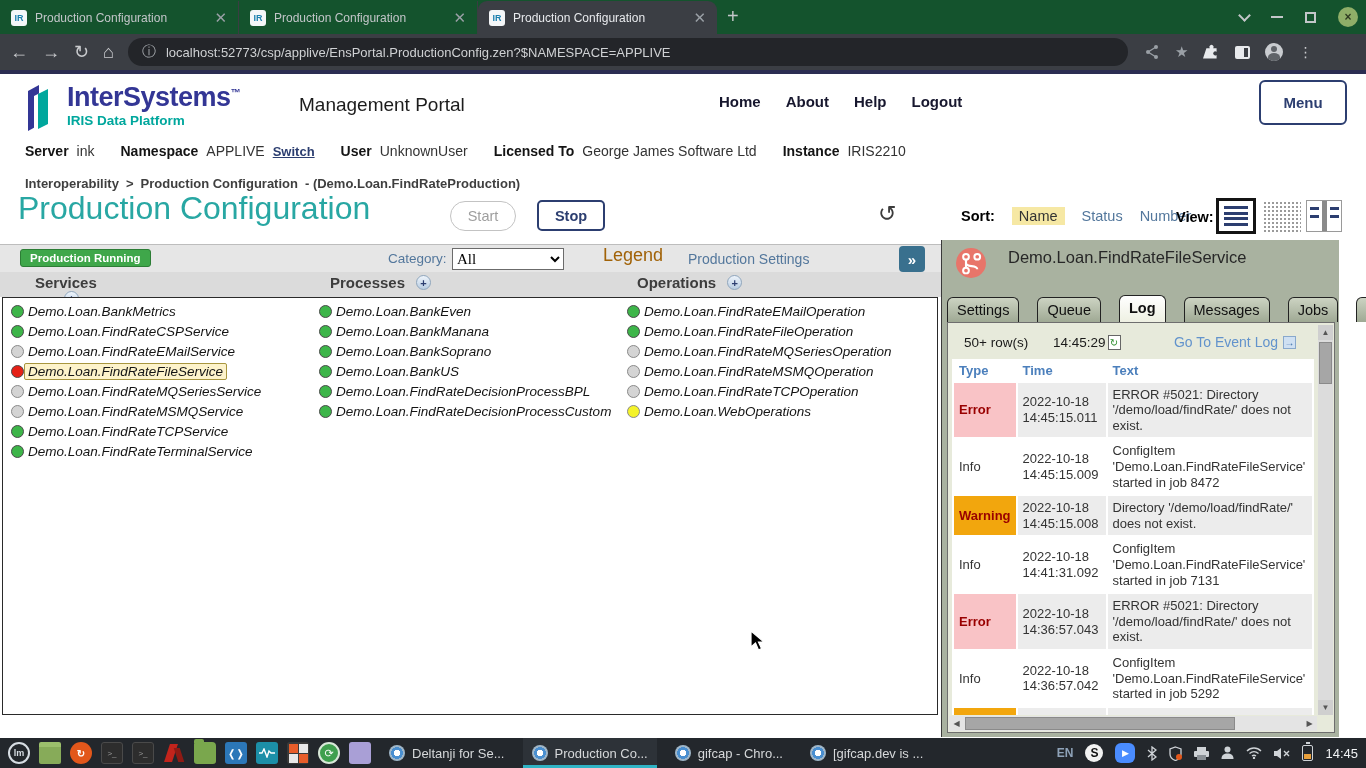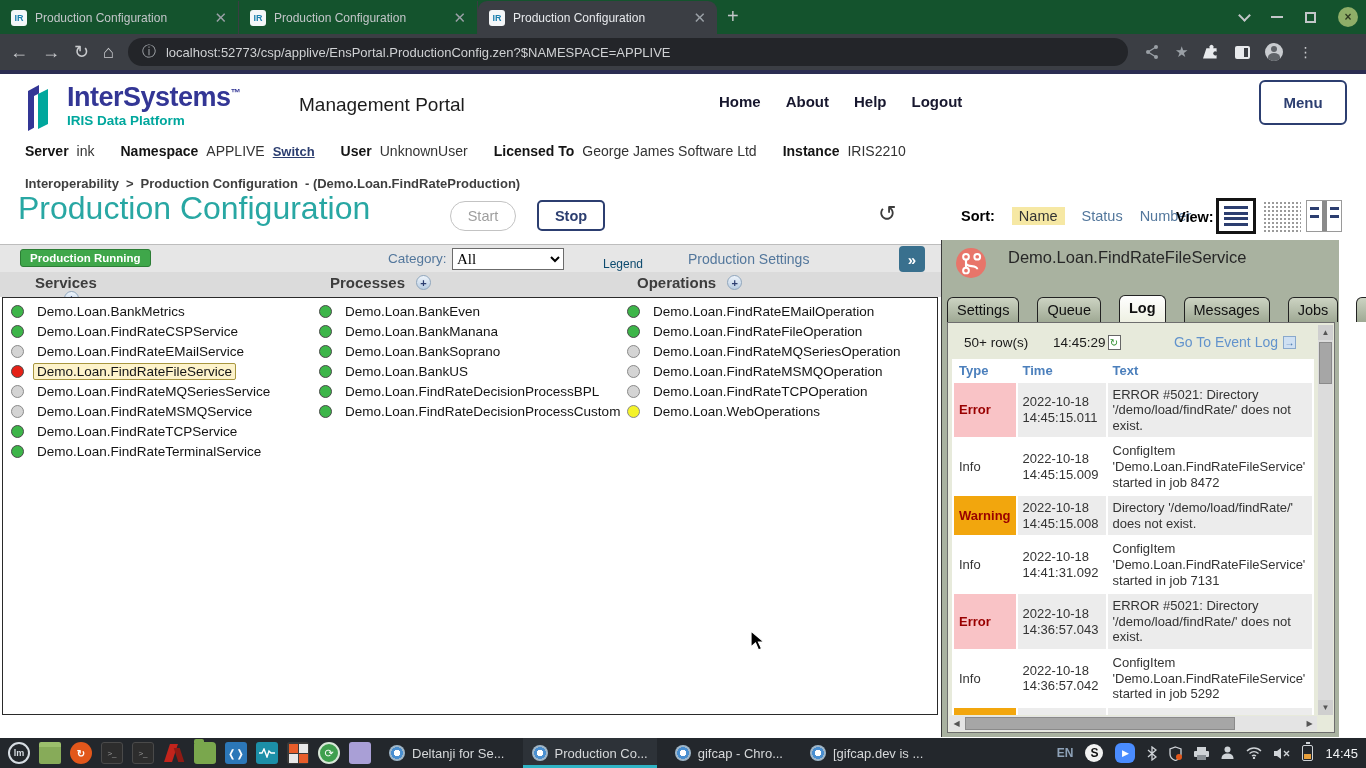--- a/index.html
+++ b/index.html
@@ -83,35 +83,35 @@
   .vicon3{position:absolute;left:1306px;top:130px;width:36px;height:32px;border:1px solid #9a9a9a;background:#fff;}
   .vicon3 .mid{position:absolute;left:15px;top:0;bottom:0;width:5px;background:#8a8a8a;}
   .vicon3 i{position:absolute;width:9px;height:3px;background:#2c3e70;}
 
   .controlbar{position:absolute;left:0;top:174px;width:941px;height:28px;background:#e6e6e6;border-top:1px solid #bdbdbd;}
   .badge{position:absolute;left:20px;top:4px;background:#3fa74a;border:1px solid #2c7d35;border-radius:3px;
          color:#fff;font-weight:bold;font-size:11.5px;padding:2px 9px;}
   .cat-lab{position:absolute;left:388px;top:6px;font-size:13.5px;color:#53779c;}
   .cat-select{position:absolute;left:452px;top:3px;width:112px;height:22px;font-size:15px;
               font-family:Liberation Serif, serif;border:1px solid #6b6b6b;background:#fff;}
-  .link-legend{position:absolute;left:603px;top:12px;font-size:12px;color:#0c4a6e;cursor:pointer;}
+  .link-legend{position:absolute;left:603px;top:0;font-size:18px;color:#a16207;cursor:pointer;}
   .link-psettings{position:absolute;left:688px;top:6px;font-size:14px;color:#53779c;cursor:pointer;}
   .expand-btn{position:absolute;left:899px;top:1px;width:26px;height:26px;background:#39708e;border-radius:4px;
               color:#fff;font-weight:bold;font-size:15px;display:flex;align-items:center;justify-content:center;}
 
   .colheaders{position:absolute;left:0;top:202px;width:941px;height:25px;background:#dbdbdb;}
   .colhead{position:absolute;top:2px;font-size:15px;font-weight:bold;color:#3d3d3d;display:flex;align-items:center;}
   .plus{display:inline-flex;width:15px;height:15px;border-radius:50%;background:linear-gradient(#eef4fb,#b9cde2);
         border:1px solid #8fa6bd;color:#2c3e70;font-size:11px;font-weight:bold;align-items:center;
         justify-content:center;margin-left:11px;}
 
   .mainarea{position:absolute;left:2px;top:227px;width:936px;height:418px;background:#fff;border:1px solid #2a2a2a;}
   .itemcol{position:absolute;top:3px;display:flex;flex-direction:column;}
   .itemcol.c0{left:8px;} .itemcol.c1{left:316px;} .itemcol.c2{left:624px;}
-  .pc-item{height:20px;display:flex;align-items:center;gap:9px;font-size:13.5px;color:#141414;}
+  .pc-item{height:20px;display:flex;align-items:center;font-size:13.5px;color:#141414;font-style:italic;}
   .dot{width:13px;height:13px;border-radius:50%;flex:none;border:1px solid #7a7a7a;}
   .dot.green{background:#3db549;border-color:#4a4a4a;}
   .dot.gray{background:#d4d4d4;border-color:#8a8a8a;}
   .dot.red{background:#e62117;border-color:#4a4a4a;}
   .dot.yellow{background:#f4f32a;border-color:#8a8a8a;}
   .item-label{padding:0 3px;border:1px solid transparent;cursor:pointer;}
   .item-label.selected{background:#fdf3cb;border:1px solid #a8963f;border-radius:2px;}
 
   
   .panel{position:absolute;left:941px;top:170px;width:398px;height:497px;background:#a9b2a0;border-left:1px solid #3a3a3a;}

